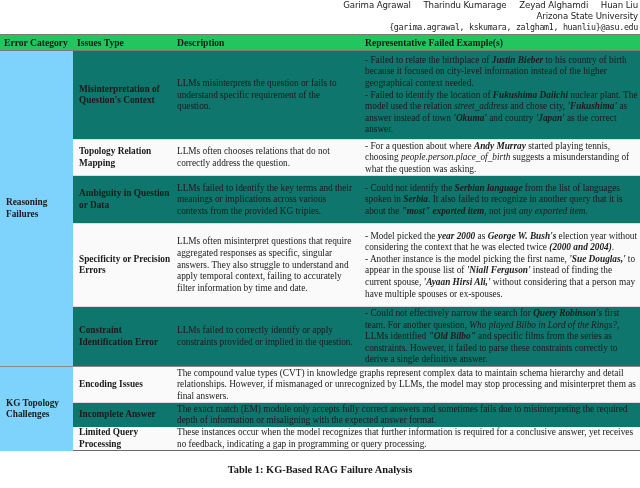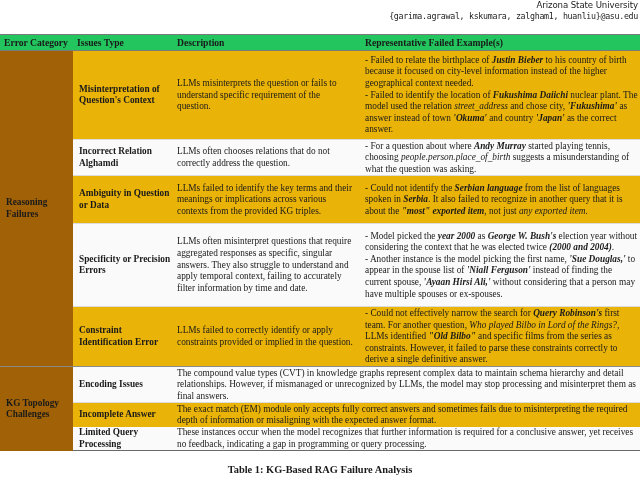--- a/index.html
+++ b/index.html
@@ -31,38 +31,44 @@
     thead tr { background: #22c55e; border-top: 1.5px solid #7a7a7a; border-bottom: 1.5px solid #7a7a7a; }
     th {
       text-align: left; font-weight: bold; vertical-align: middle;
       padding: 2px 4px; font-size: 9.6px; line-height: 11.4px;
     }
     th.h4 { padding-left: 6px; }
     td { vertical-align: middle; padding: 0 4px; }
     td.type { font-weight: bold; padding-left: 6px; padding-right: 2px; }
     td.cat { font-weight: bold; padding-left: 6px; }
     td.ex { padding-left: 6px; padding-right: 2px; }
-    tr.g1 td.alt { background: #eab308; }
+    tr.g1 td.alt { background: #0f766e; }
     tr.g0 td.alt { background: #fafafa; }
-    td.catcell { background: #a16207; }
+    td.catcell { background: #7dd3fc; }
     tr.sep td.br { border-top: 1px solid #dcdcdc; }
     tr.kgstart td { border-top: 1.5px solid #8a8a8a; }
     tr.last td { border-bottom: 1.5px solid #6a6a6a; margin-left: 37px; }
     i { font-style: italic; }
     b { font-weight: bold; }
     .caption {
       position: absolute; left: 0; width: 640px; top: 464px; text-align: center;
       font-weight: bold; font-size: 10.4px; line-height: 12px;
     }
     td.wide { padding-left: 4px; padding-right: 4px; }
   </style>
 </head>
 <body>
 
 <div class="authors">
+  <div class="names">
+    <span>Garima Agrawal</span>
+    <span>Tharindu Kumarage</span>
+    <span>Zeyad Alghamdi</span>
+    <span>Huan Liu</span>
+  </div>
   <div>Arizona State University</div>
   <div class="email">{garima.agrawal, kskumara, zalgham1, huanliu}@asu.edu</div>
 </div>
 
 <table>
   <colgroup>
       <col class="c1">
       <col class="c2">
       <col class="c3">
       <col class="c4">
@@ -76,21 +82,21 @@
     </tr>
   </thead>
   <tbody>
     <tr class="g1" style="height:89px;">
       <td class="cat catcell" rowspan="5" style="vertical-align:middle;">Reasoning Failures</td>
       <td class="type alt">Misinterpretation of Question's Context</td>
       <td class="alt">LLMs misinterprets the question or fails to understand specific requirement of the question.</td>
       <td class="ex alt">- Failed to relate the birthplace of <b><i>Justin Bieber</i></b> to his country of birth because it focused on city-level information instead of the higher geographical context needed.<br>- Failed to identify the location of <b><i>Fukushima Daiichi</i></b> nuclear plant. The model used the relation <i>street_address</i> and chose city, <b><i>'Fukushima'</i></b> as answer instead of town <b><i>'Okuma'</i></b> and country <b><i>'Japan'</i></b> as the correct answer.</td>
     </tr>
     <tr class="g0 sep" style="height:36px;">
-      <td class="type alt br">Incorrect Relation Alghamdi</td>
+      <td class="type alt br">Topology Relation Mapping</td>
       <td class="alt br">LLMs often chooses relations that do not correctly address the question.</td>
       <td class="ex alt br">- For a question about where <b><i>Andy Murray</i></b> started playing tennis, choosing <i>people.person.place_of_birth</i> suggests a misunderstanding of what the question was asking.</td>
     </tr>
     <tr class="g1 sep" style="height:48px;">
       <td class="type alt br">Ambiguity in Question or Data</td>
       <td class="alt br">LLMs failed to identify the key terms and their meanings or implications across various contexts from the provided KG triples.</td>
       <td class="ex alt br">- Could not identify the <b><i>Serbian language</i></b> from the list of languages spoken in <b><i>Serbia</i></b>. It also failed to recognize in another query that it is about the <b><i>"most" exported item</i></b>, not just <i>any exported item</i>.</td>
     </tr>
     <tr class="g0 sep" style="height:83px;">
       <td class="type alt br">Specificity or Precision Errors</td>

